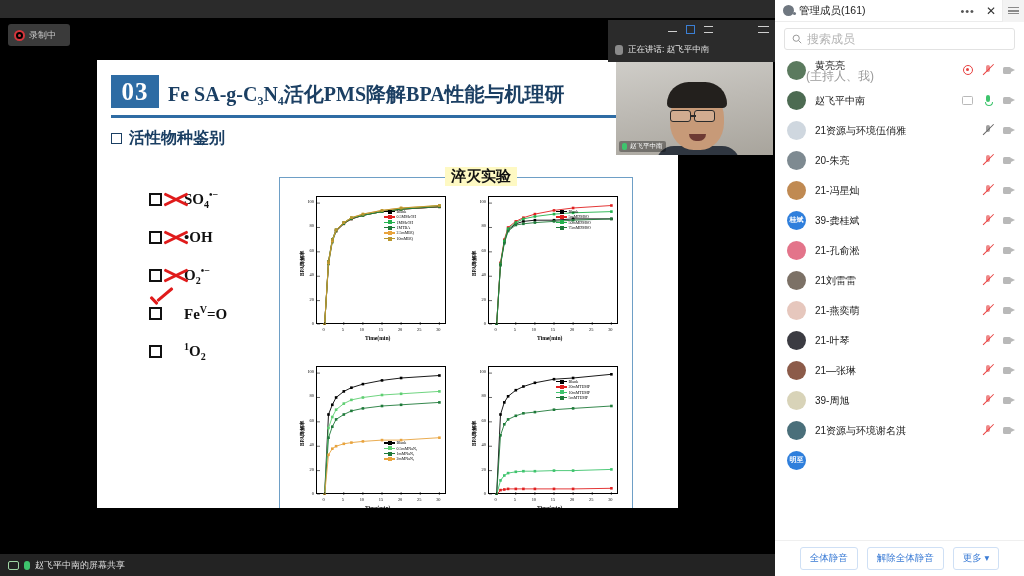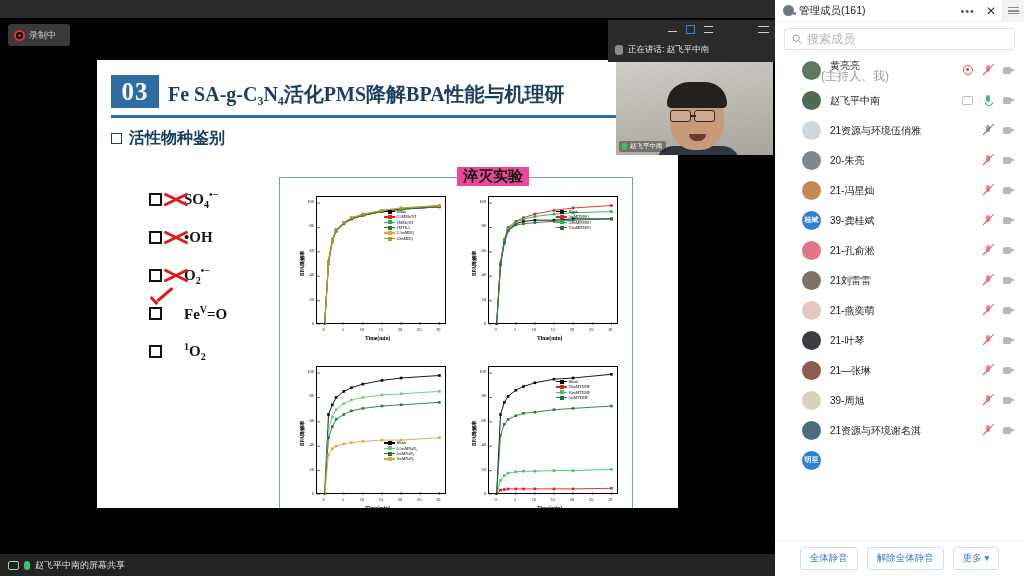--- a/index.html
+++ b/index.html
@@ -85,24 +85,24 @@
     content:""; position:absolute; left:3px; top:13px; width:10px; height:3.2px;
     background:#e01b1b; transform:rotate(46deg); border-radius:1px;
   }
   .check::after{
     content:""; position:absolute; left:9px; top:7px; width:20px; height:3.2px;
     background:#e01b1b; transform:rotate(-40deg); border-radius:1px;
   }
 
   
   #quench-title{
-    position:absolute; left:396px; top:107px; transform:translateX(-50%);
+    position:absolute; left:384px; top:107px; transform:translateX(-50%);
     font-size:15px; font-weight:bold; color:#111;
     font-family:Liberation Serif, serif; z-index:4;
-    background:#ec4899; padding:0 6px;
+    background:#fef9c3; padding:0 6px;
   }
   #quench-box{
     position:absolute; left:182px; top:117px; width:354px; height:348px;
     border:1.4px solid #6e9fc6; background:#fff;
   }
   .chart{ position:absolute; background:#fff; }
   .plotframe{
     position:absolute; border:1px solid #000; background:#fff;
   }
   .ylab{
@@ -184,21 +184,21 @@
   #hamb{
     width:22px;height:22px; border-left:1px solid #ececec; background:#f3f3f3;
     display:flex;align-items:center;justify-content:center;
   }
   #searchwrap{ padding:6px 9px 5px 9px; }
   #searchbox{
     height:22px; border:1px solid #e2e2e2; border-radius:3px; display:flex;
     align-items:center; gap:5px; padding:0 7px; background:#fff;
   }
   #searchplaceholder{ font-size:12px; color:#b4b4b4; }
-  #plist{ height:486px; overflow:hidden;padding-left:15px; }
+  #plist{ height:486px; overflow:hidden; }
   .prow{ height:30px; display:flex; align-items:center; padding:0 9px 0 12px; }
   .avatar{
     width:19px;height:19px;border-radius:50%; flex:0 0 auto; overflow:hidden;
     display:flex;align-items:center;justify-content:center;
     font-size:7px; color:#fff; font-weight:bold;
   }
   .pname{ margin-left:9px; font-size:10px; color:#1a1a1a; line-height:11px; }
   .psub{ font-size:12px; color:#9a9a9a; line-height:10px; }
   .pnamewrap{ display:flex; flex-direction:column; justify-content:center; }
   .picons{ margin-left:auto; display:flex; align-items:center; gap:9px; }

